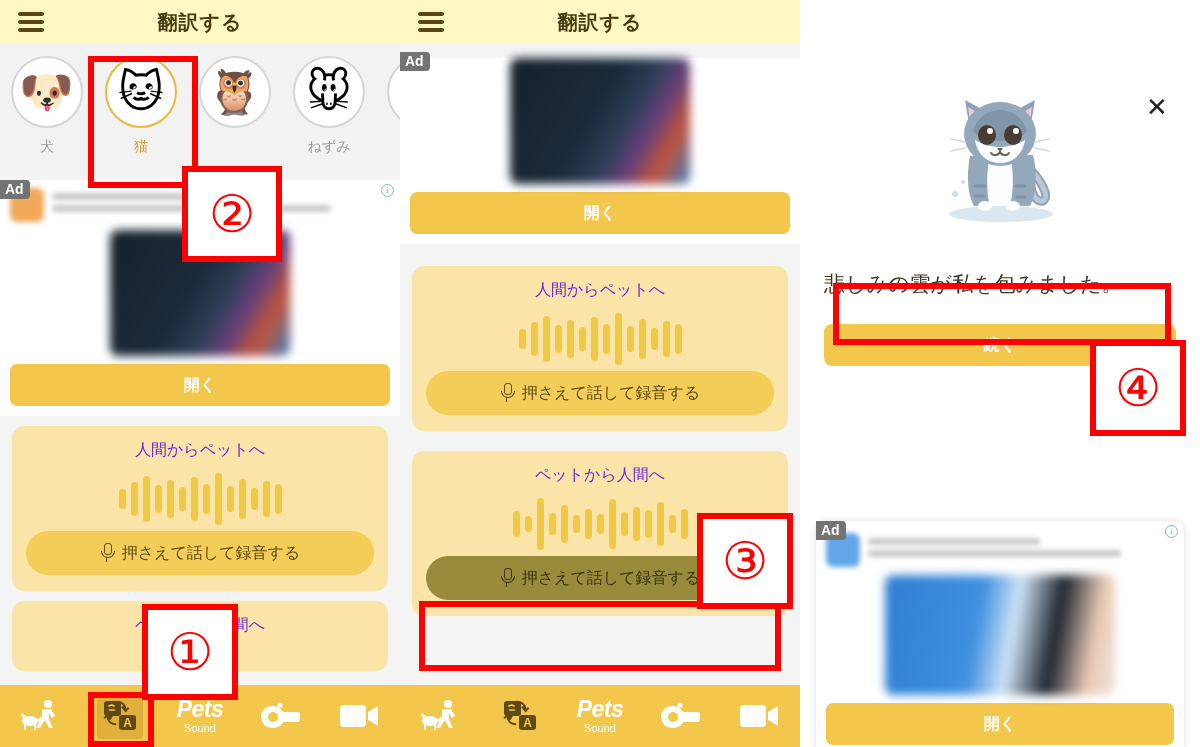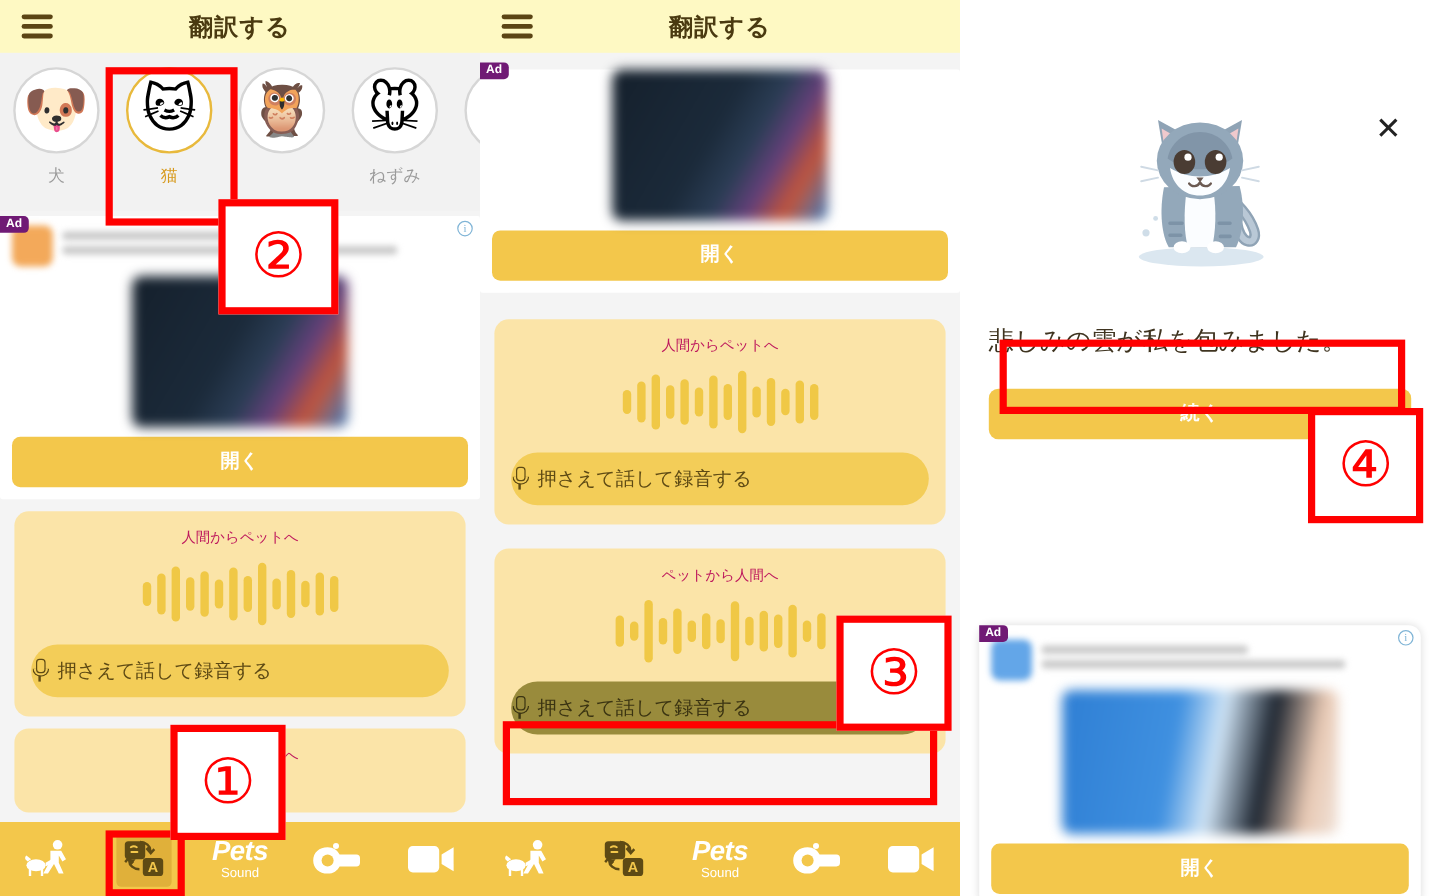--- a/index.html
+++ b/index.html
@@ -45,22 +45,22 @@
   .animal.selected .disc { border-color: #E8B93C; }
   .animal .cap { margin-top: 10px; font-size: 14px; color: #9b9b9b; }
   .animal.selected .cap { color: #D79A1E; }
 
   
   .ad {
     background: #fff; margin: 4px 0 0 0; position: relative;
     border-radius: 2px; padding: 0 0 10px 0;
   }
   .ad-badge {
-    position: absolute; left: 0; top: 0; background: #701a75; color: #fff;
-    font-size: 10px; font-weight: bold; padding: 1px 6px 2px 5px; border-radius: 0 4px 4px 0;
+    position: absolute; left: 0; top: 0; background: #737373; color: #fff;
+    font-size: 14px; font-weight: bold; padding: 1px 6px 2px 5px; border-radius: 0 4px 4px 0;
     z-index: 2;
   }
   .ad-i {
     position: absolute; right: 6px; top: 4px; width: 13px; height: 13px; border-radius: 50%;
     border: 1.5px solid #7fb4d6; color: #7fb4d6; font-size: 9px; line-height: 11px; text-align: center;
     font-family: "Liberation Serif", serif;
   }
   .ad-head { display: flex; align-items: center; gap: 8px; padding: 8px 8px 4px 10px; }
   .ad-icon { width: 34px; height: 34px; border-radius: 7px; background: #F3A95A; filter: blur(2.5px); flex: 0 0 34px; }
   .ad-icon.blue { background: #63a6e8; }
@@ -81,27 +81,27 @@
     display: block; margin: 0 10px; height: 42px; line-height: 42px; text-align: center;
     background: #F3C74B; color: #fff; font-size: 16px; font-weight: bold; border: none;
     border-radius: 7px; width: calc(100% - 20px); cursor: pointer; font-family: inherit;
   }
 
   
   .tcard {
     background: #FBE4A8; border-radius: 12px; margin: 10px 12px 0 12px;
     padding: 14px 14px 16px 14px;
   }
-  .tcard-title { text-align: center; font-size: 12px; color: #be185d; margin-bottom: 8px; }
+  .tcard-title { text-align: center; font-size: 16px; color: #6d28d9; margin-bottom: 8px; }
   .wave { height: 60px; display: flex; align-items: center; justify-content: center; gap: 5px; }
   .wave i { display: block; width: 7px; border-radius: 4px; background: #F0C846; }
   .rec-btn {
-    display: flex; align-items: center; justify-content: flex-start; gap: 8px;
+    display: flex; align-items: center; justify-content: center; gap: 8px;
     height: 44px; border-radius: 22px; background: #F3CD58; color: #5e4a14;
-    font-size: 16px; margin-top: 12px; cursor: pointer; border: none; width: 100%;
+    font-size: 16px; margin-top: 2px; cursor: pointer; border: none; width: 100%;
     font-family: inherit;
   }
   .rec-btn.pressed { background: #998B3C; color: #3b3412; }
   .mic { width: 14px; height: 20px; position: relative; flex: 0 0 14px; }
   .mic:before {
     content: ""; position: absolute; left: 4px; top: 0; width: 6px; height: 10px;
     border-radius: 3px; border: 1.6px solid currentColor;
   }
   .mic:after {
     content: ""; position: absolute; left: 1px; top: 8px; width: 12px; height: 6px;

